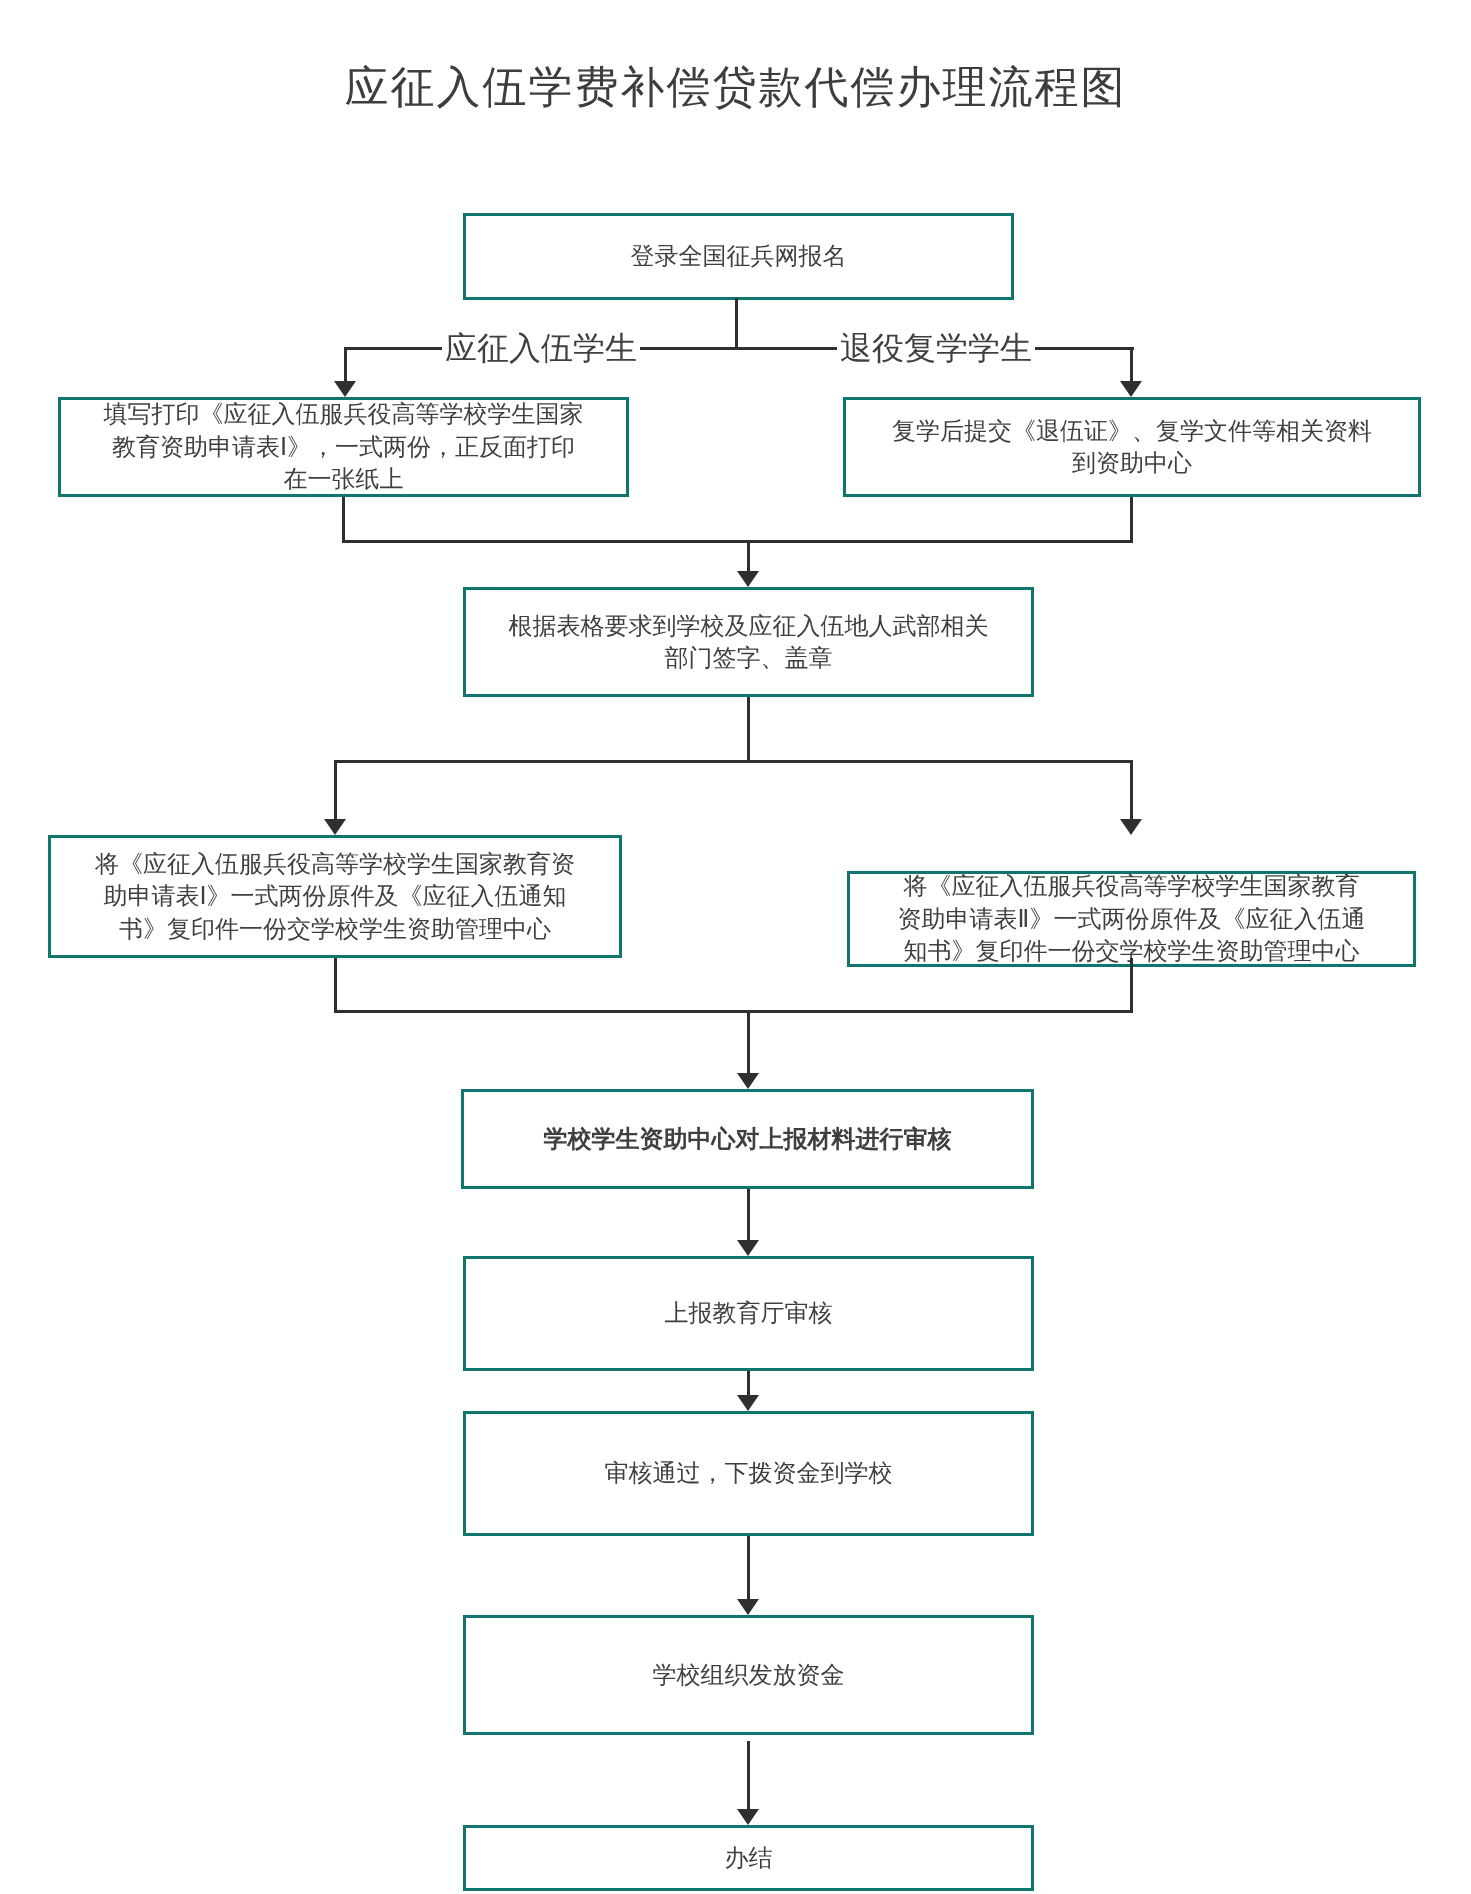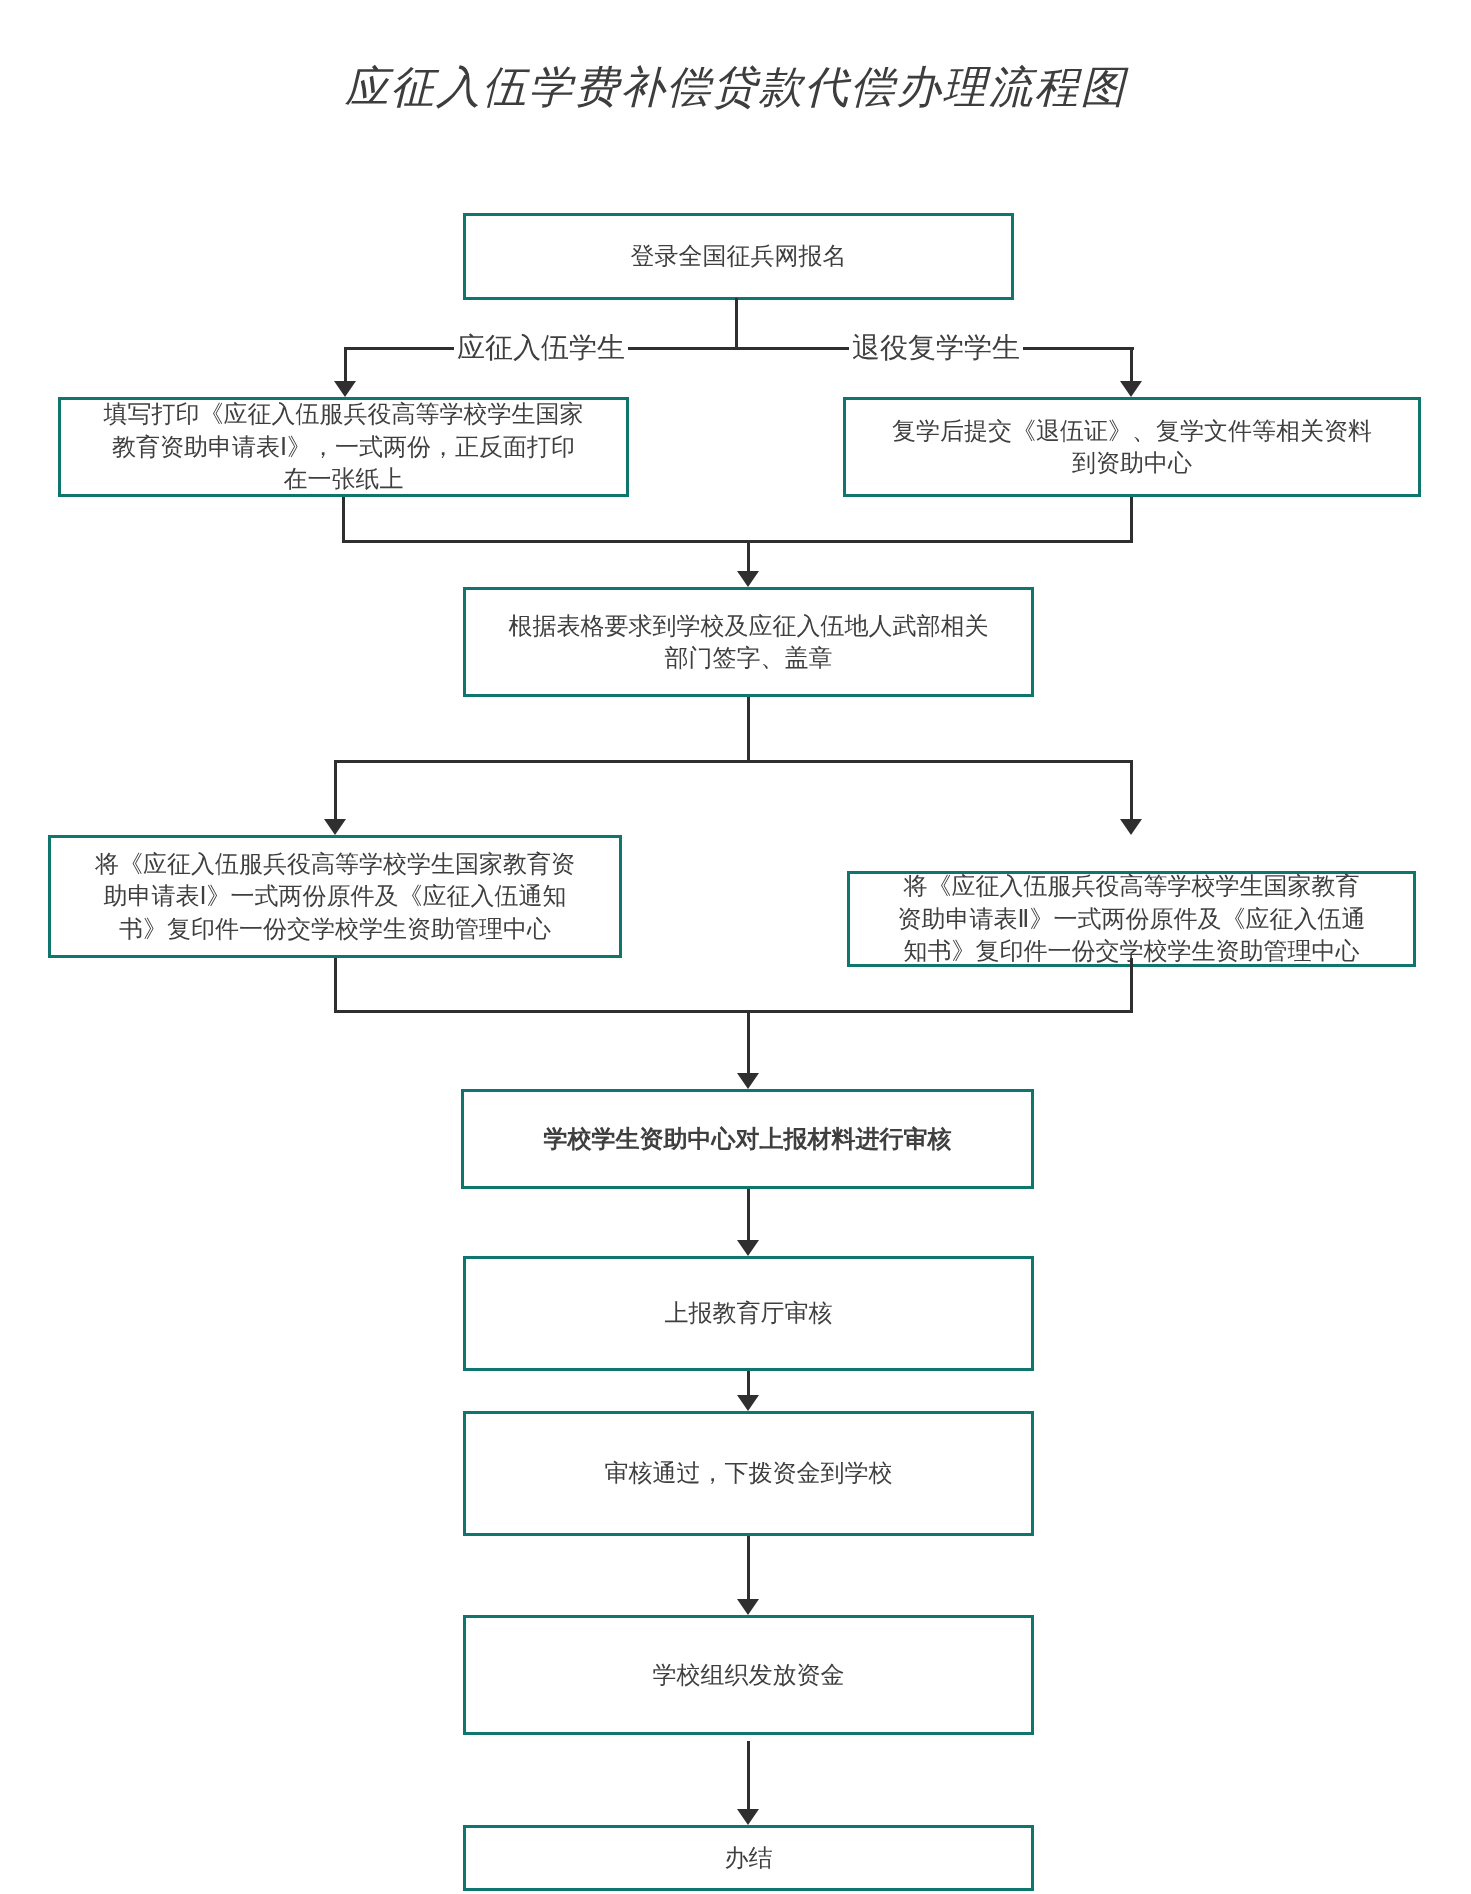--- a/index.html
+++ b/index.html
@@ -20,21 +20,20 @@
     position: absolute;
     top: 58px;
     left: 0;
     width: 100%;
     margin: 0;
     text-align: center;
     font-size: 44px;
     font-weight: 500;
     letter-spacing: 2px;
     color: #3d3d3d;
-    font-style: italic;
   }
   .node {
     position: absolute;
     border: 3px solid #0f766e;
     background: #ffffff;
     display: flex;
     align-items: center;
     justify-content: center;
     text-align: center;
     font-size: 24px;
@@ -54,21 +53,21 @@
     height: 0;
     border-left: 11px solid transparent;
     border-right: 11px solid transparent;
     border-top: 16px solid #2f2f2f;
   }
   .edge-label {
     position: absolute;
     transform: translateX(-50%);
     background: #ffffff;
     padding: 0 3px;
-    font-size: 28px;
+    font-size: 32px;
     line-height: 26px;
     color: #3f3f3f;
     white-space: nowrap;
   }
 
   
   #n-login      { left: 463px; top: 213px;  width: 551px; height: 87px; }
   #n-fill       { left: 58px;  top: 397px;  width: 571px; height: 100px; padding: 0 41px; }
   #n-resume     { left: 843px; top: 397px;  width: 578px; height: 100px; padding: 16px 42px; align-items: center; }
   #n-sign       { left: 463px; top: 587px;  width: 571px; height: 110px; padding: 0 40px; }

